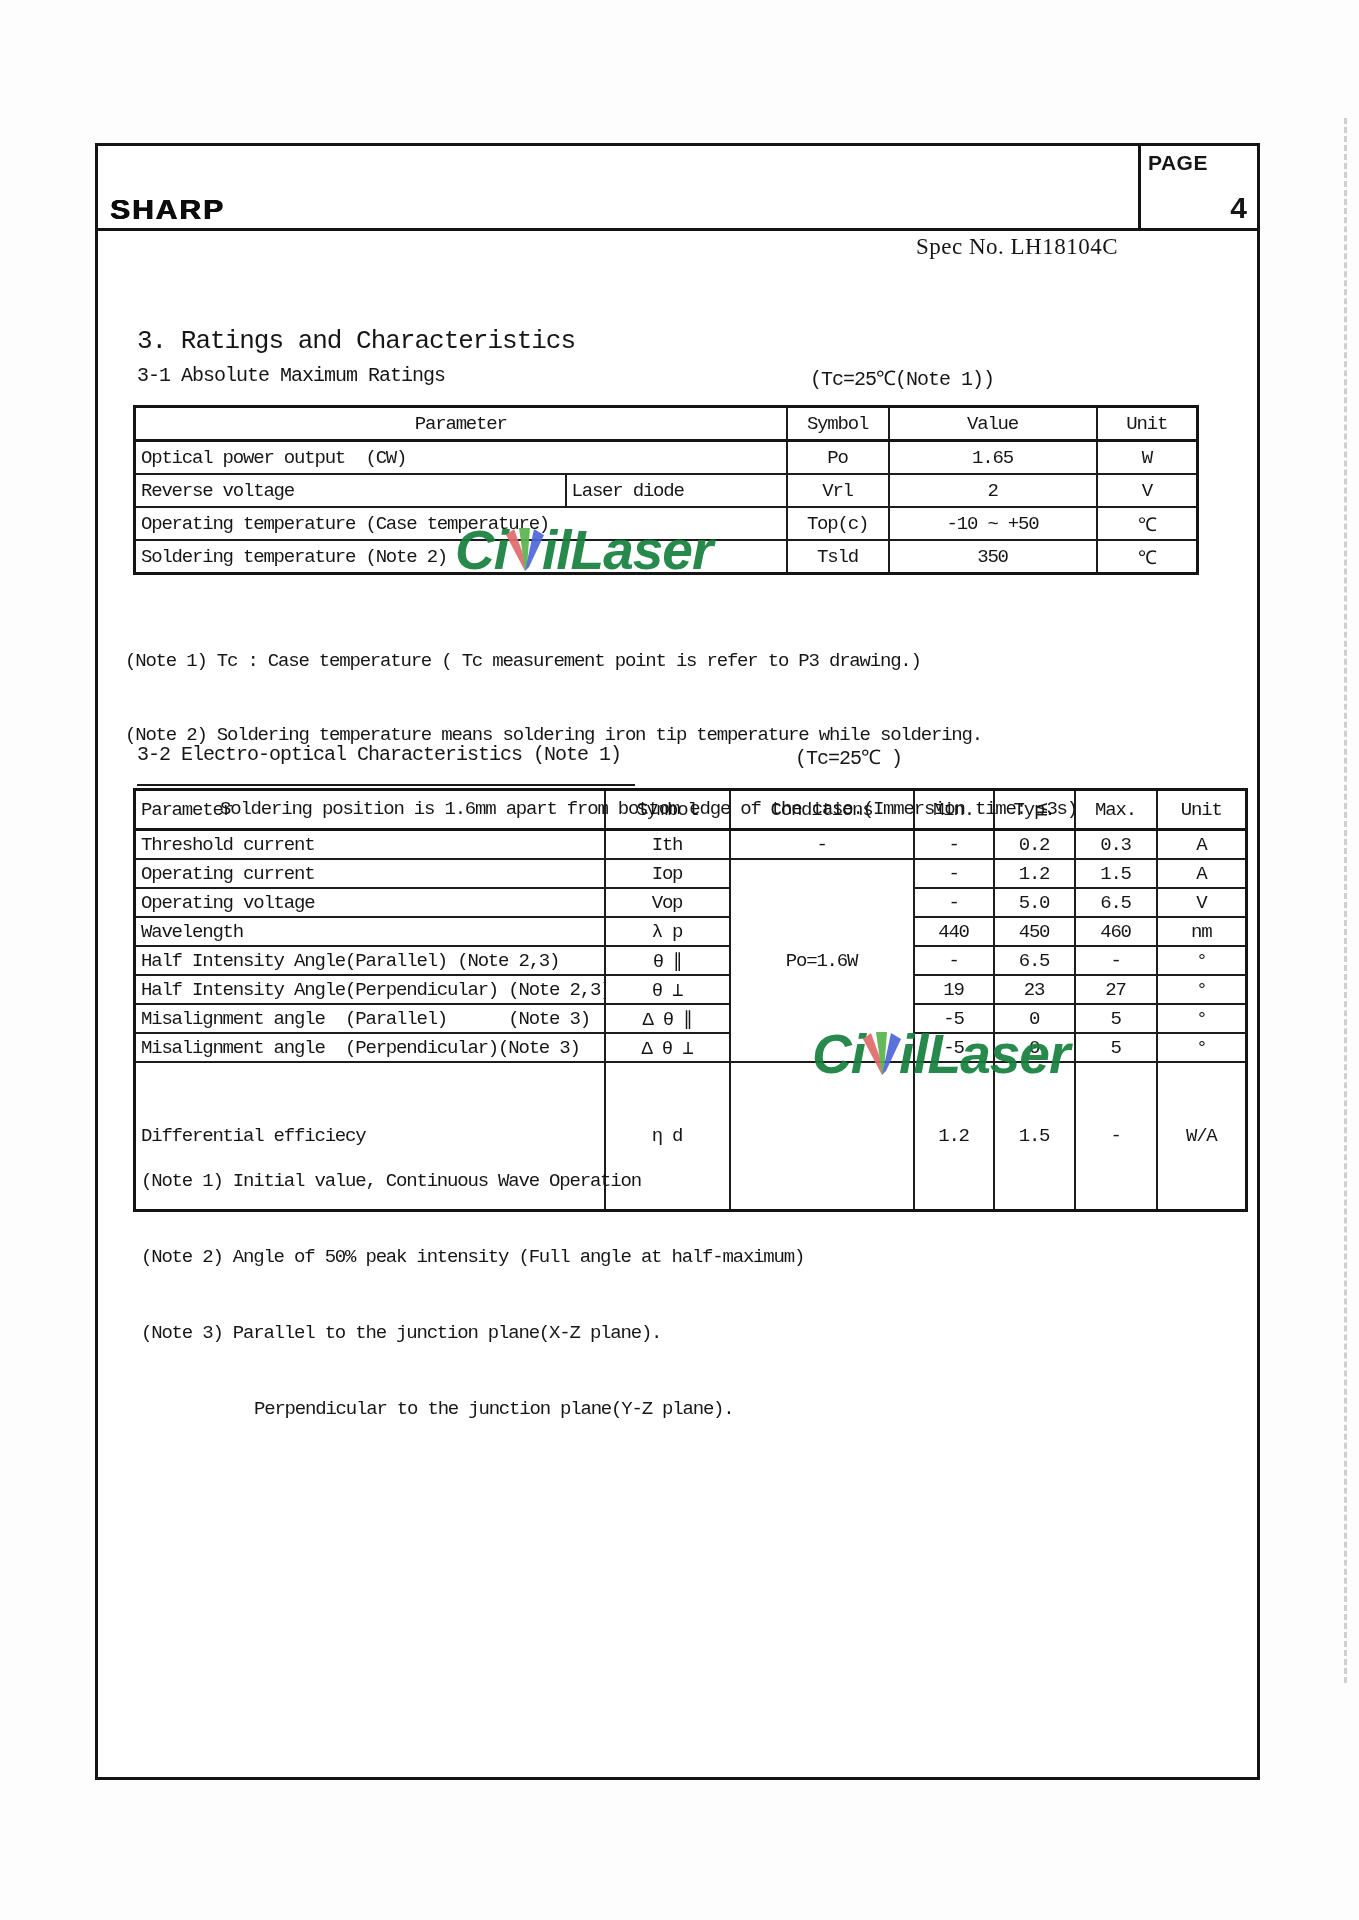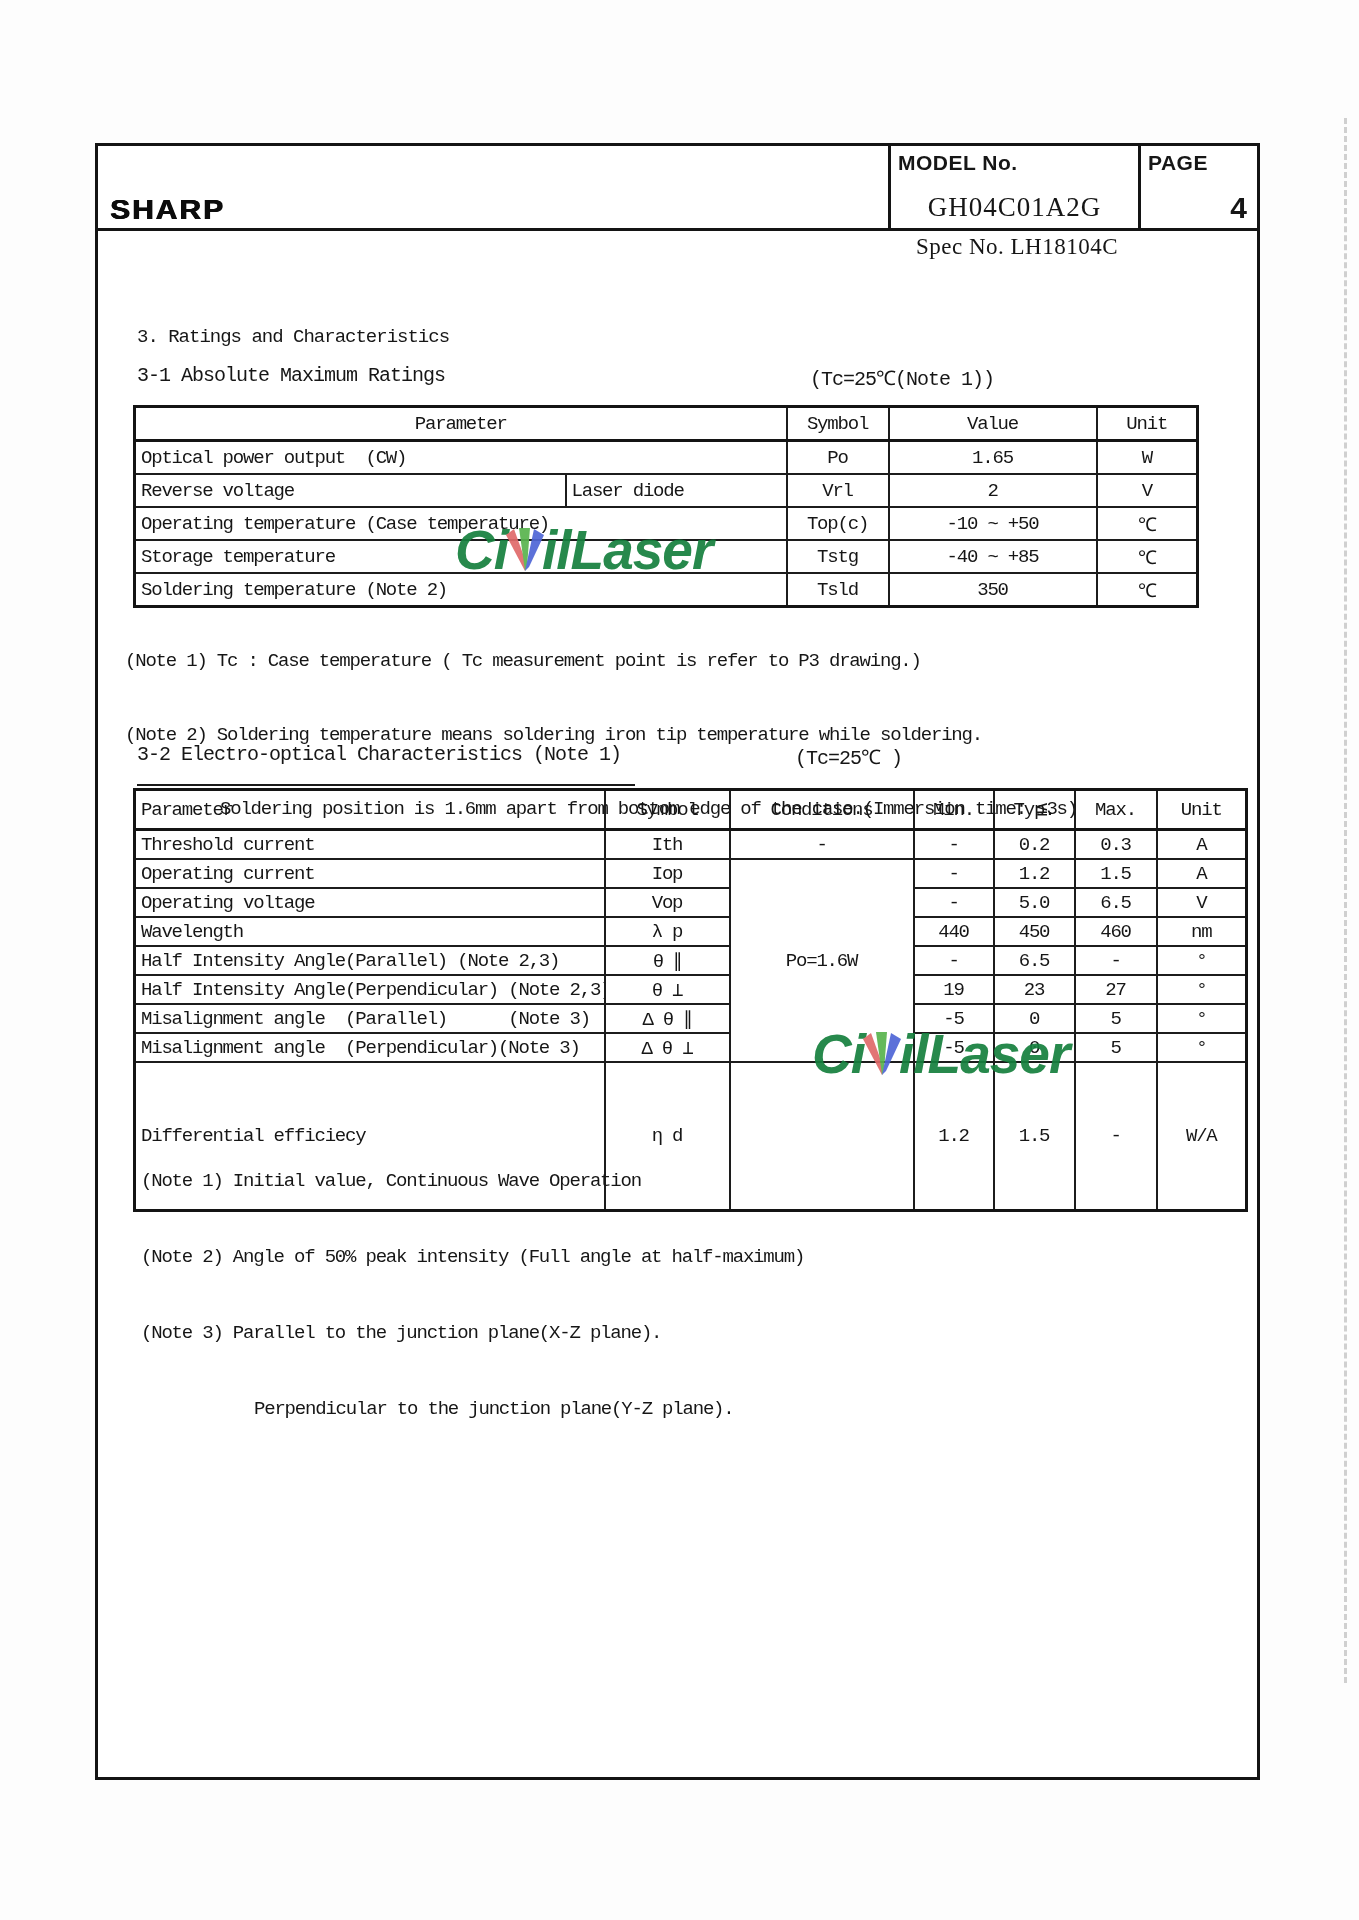--- a/index.html
+++ b/index.html
@@ -18,21 +18,21 @@
              border-left:3px solid #141414;box-sizing:border-box;}
   .hdr-label{font-family:"Liberation Sans",sans-serif;font-weight:700;font-size:21px;
              padding:5px 0 0 7px;letter-spacing:.5px;}
   .model-value{position:absolute;left:0;right:0;bottom:5px;text-align:center;
                font-family:"Liberation Serif",serif;font-size:27px;letter-spacing:1px;}
   .page-value{position:absolute;right:10px;bottom:3px;font-family:"Liberation Sans",sans-serif;
               font-weight:bold;font-size:30px;}
   .spec{position:absolute;left:818px;top:88px;font-family:"Liberation Serif",serif;
         font-size:23px;letter-spacing:.5px;}
   
-  .sec-title{position:absolute;left:39px;top:180px;font-size:19px;letter-spacing:-1px;white-space:pre;}
+  .sec-title{position:absolute;left:39px;top:180px;font-size:26px;letter-spacing:-1px;white-space:pre;}
   .subrow{position:absolute;left:0;right:0;}
   .subhead{position:absolute;font-size:20px;letter-spacing:-1px;white-space:pre;}
   .underlined{border-bottom:2px solid #1a1a1a;padding-bottom:18px;padding-right:14px;}
   .cond{position:absolute;font-size:20px;letter-spacing:-1px;white-space:pre;text-align:center;}
   
   table{border-collapse:collapse;table-layout:fixed;position:absolute;}
   #t1,#t2{border:3px solid #141414;font-family:Liberation Mono, monospace;}
   td,th{border:2px solid #1c1c1c;font-size:19px;font-weight:normal;letter-spacing:-1.2px;
         padding:0 5px;text-align:center;white-space:pre;overflow:hidden;}
   tr.head th{border-bottom:3px solid #141414;height:31px;}
@@ -56,24 +56,20 @@
             border-left:3px dashed #9a9a9a;opacity:.45;}
 </style>
 </head>
 <body>
 
 <div class="page">
   <div class="outer">
 
     <div class="hdr">
       <div class="brand">SHARP</div>
-      <div class="cell-model">
-        <div class="hdr-label">MODEL No.</div>
-        <div class="model-value">GH04C01A2G</div>
-      </div>
       <div class="cell-page">
         <div class="hdr-label">PAGE</div>
         <div class="page-value">4</div>
       </div>
     </div>
     <div class="spec">Spec No. LH18104C</div>
 
     <div class="sec-title">3. Ratings and Characteristics</div>
 
     <div class="subrow" style="top:218px">
@@ -106,26 +102,20 @@
         <td class="pl">Reverse voltage</td>
         <td class="pl">Laser diode</td>
         <td>Vrl</td>
         <td>2</td>
         <td>V</td>
       </tr>
       <tr>
         <td colspan="2" class="pl">Operating temperature (Case temperature)</td>
         <td>Top(c)</td>
         <td>-10 ~ +50</td>
-        <td>℃</td>
-      </tr>
-      <tr>
-        <td colspan="2" class="pl">Storage temperature</td>
-        <td>Tstg</td>
-        <td>-40 ~ +85</td>
         <td>℃</td>
       </tr>
       <tr>
         <td colspan="2" class="pl">Soldering temperature (Note 2)</td>
         <td>Tsld</td>
         <td>350</td>
         <td>℃</td>
       </tr>
     </tbody>
       </table>

